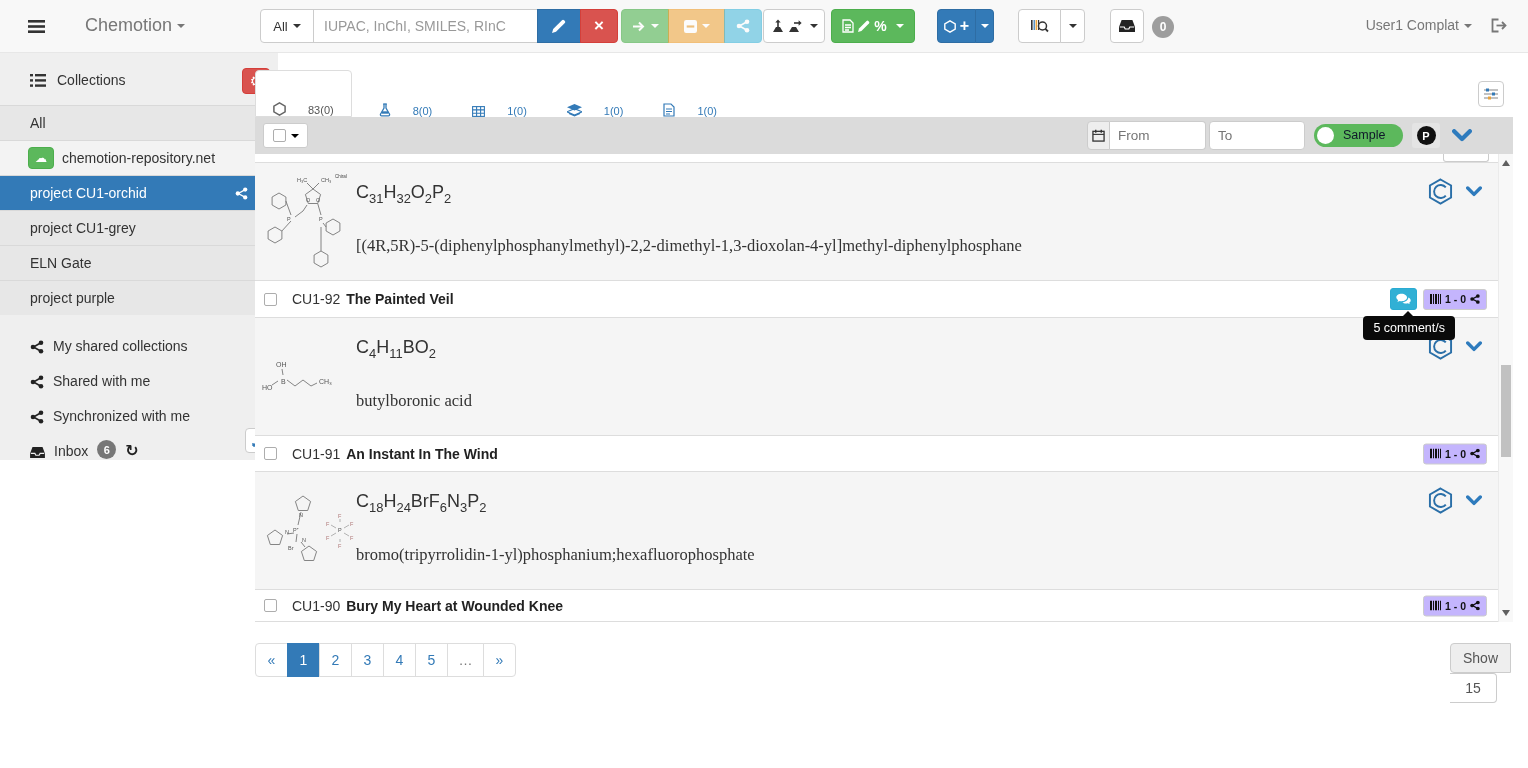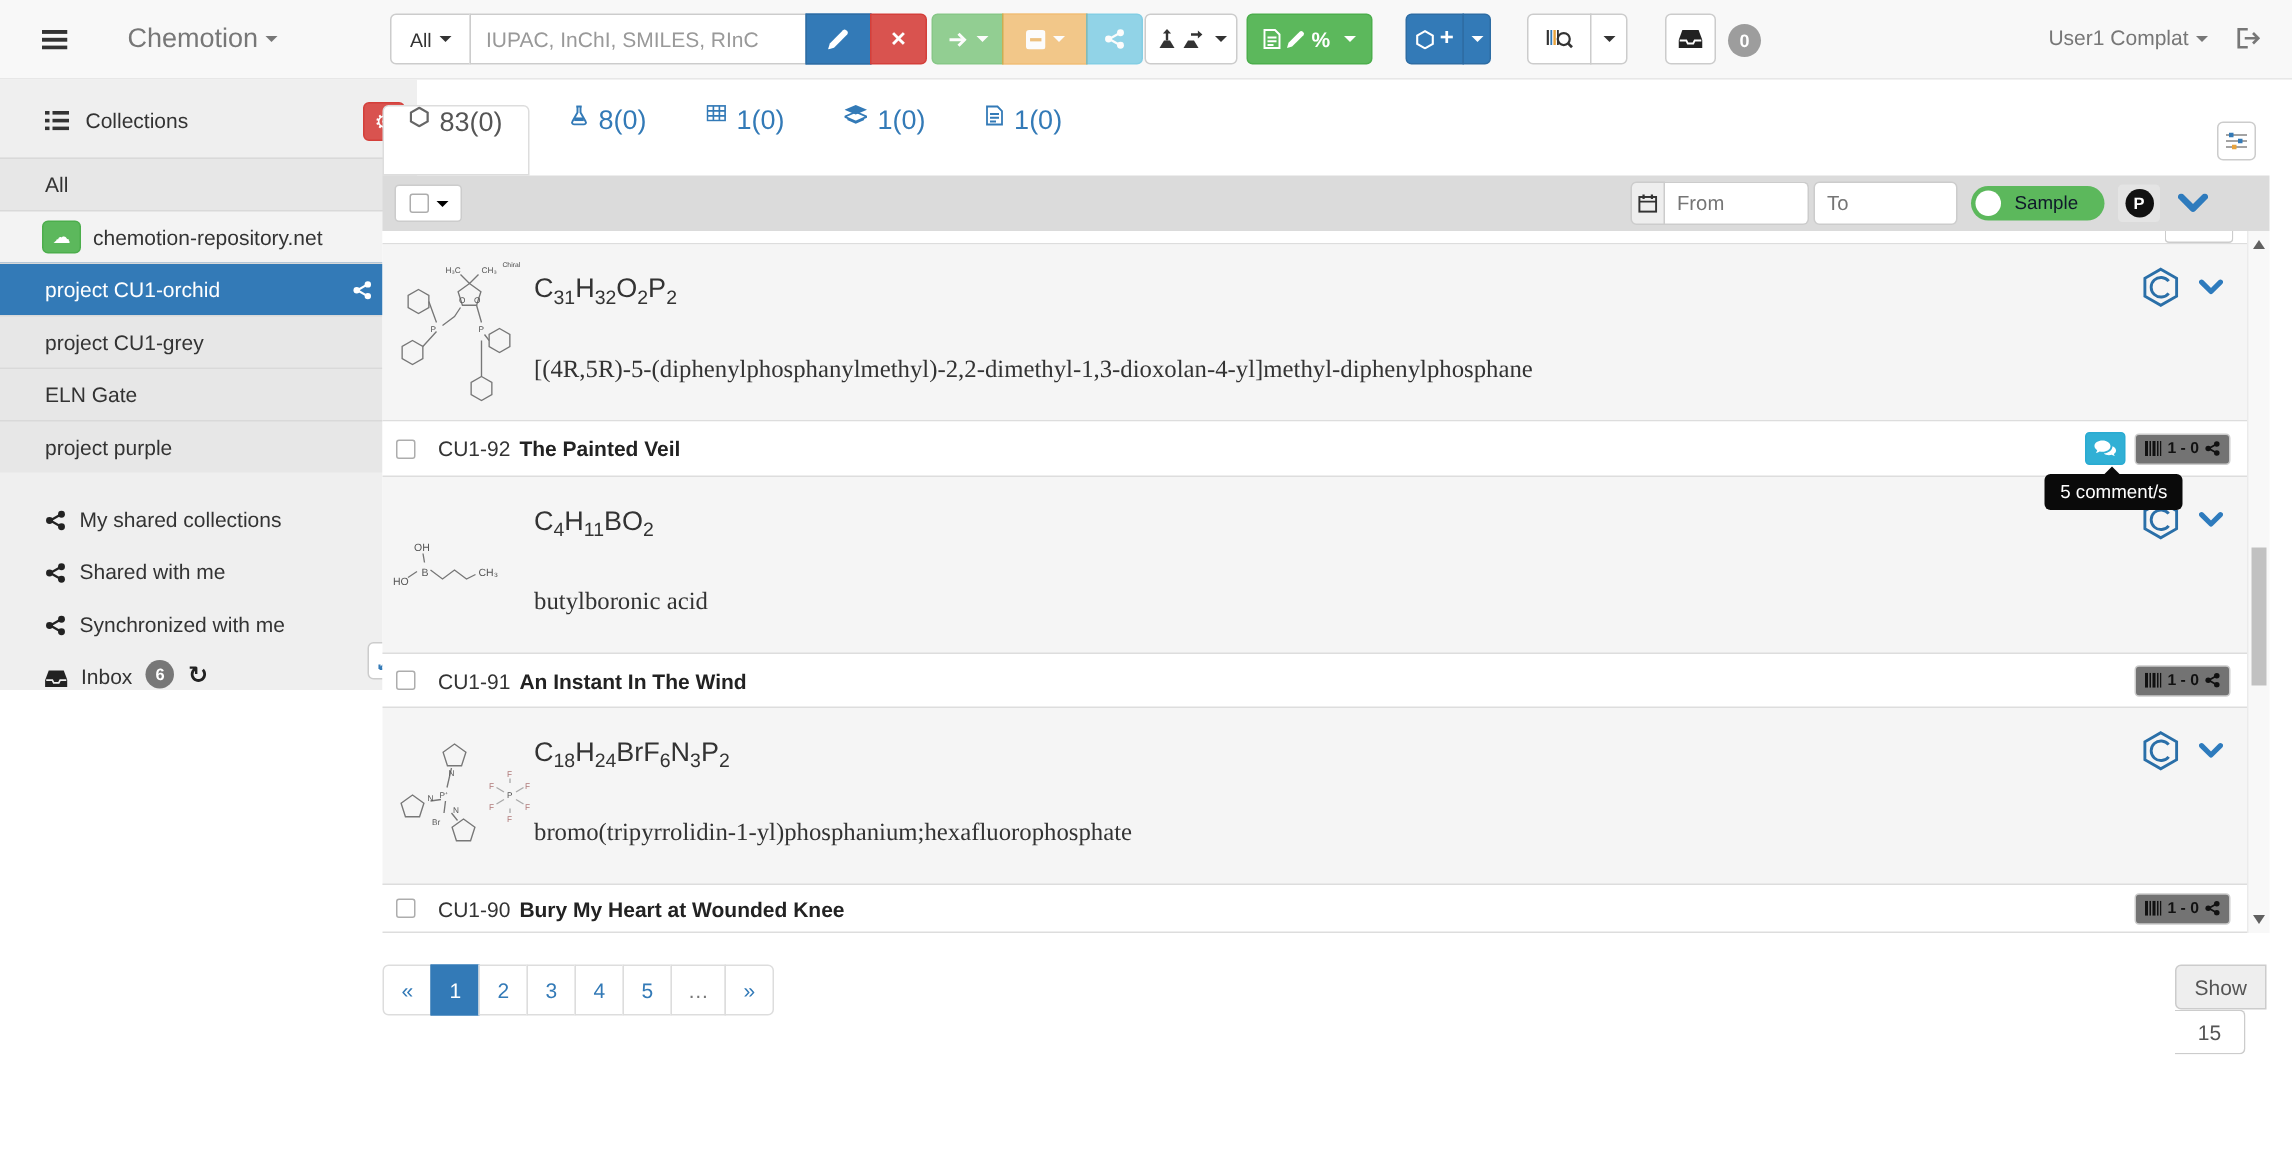--- a/index.html
+++ b/index.html
@@ -49,21 +49,21 @@
   .sb-cloud { width:26px; height:22px; background:#5cb85c; border:1px solid #4cae4c; border-radius:4px; color:#fff; display:flex; align-items:center; justify-content:center; font-size:12px; margin-right:8px; }
   .sb-item-icons { position:absolute; right:10px; top:0; height:100%; display:flex; align-items:center; gap:9px; color:#fff; }
   .sb-links { margin-top:4px; }
   .sb-link { height:35px; display:flex; align-items:flex-end; padding-left:30px; gap:9px; cursor:pointer; color:#333; position:relative; }
   .sb-badge { width:19px; height:19px; border-radius:50%; background:#777; color:#fff; font-size:11px; font-weight:bold; display:flex; align-items:center; justify-content:center; }
   .sb-refresh { font-size:16px; font-weight:bold; color:#222; line-height:1; cursor:pointer; }
   .sb-expand { position:absolute; right:8px; top:4px; width:25px; height:25px; background:#fff; border:1px solid #ccc; border-radius:4px; display:flex; align-items:center; justify-content:center; cursor:pointer; }
   
   .main { position:absolute; left:255px; top:53px; width:1258px; height:715px; }
   .tabs { position:absolute; left:0; top:17px; height:47px; display:flex; align-items:stretch; }
-  .tab { display:flex; align-items:flex-start; gap:7px; padding:0 15px; color:#337ab7; font-size:18px; cursor:pointer; }
+  .tab { display:flex; align-items:flex-end; gap:22px; padding:0 15px; color:#337ab7; font-size:11px; cursor:pointer; }
   .tab.active { background:#fff; border:1px solid #ddd; border-radius:4px 4px 0 0; color:#555; padding:0 17px; }
   .settings-btn { position:absolute; right:9px; top:28px; width:26px; height:26px; background:#fff; border:1px solid #ccc; border-radius:4px; display:flex; align-items:center; justify-content:center; cursor:pointer; }
   .filterbar { position:absolute; left:0; top:64px; width:100%; height:37px; background:#dbdbdb; }
   .fb-select { position:absolute; left:8px; top:6px; width:45px; height:25px; background:#fff; border:1px solid #ccc; border-radius:3px; display:flex; align-items:center; justify-content:center; gap:5px; cursor:pointer; }
   .fb-checkbox { width:13px; height:13px; background:#fff; border:1px solid #adadad; border-radius:2px; }
   .fb-right { position:absolute; right:41px; top:4px; display:flex; align-items:center; }
   .fb-cal { width:23px; height:29px; background:#eee; border:1px solid #ccc; border-radius:4px 0 0 4px; display:flex; align-items:center; justify-content:center; cursor:pointer; }
   .fb-input { width:96px; height:29px; border:1px solid #ccc; padding:0 8px; font-size:13.5px; color:#555; font-family:inherit; }
   .fb-input.from { border-left:none; border-radius:0 4px 4px 0; }
   .fb-input.to { border-radius:4px; margin-left:3px; }
@@ -84,21 +84,21 @@
   .mol-formula sub { font-size:72%; }
   .mol-name { font-size:16.5px; color:#333; margin-top:30px; white-space:nowrap;font-family:Liberation Serif, serif; }
   .mol-icons { position:absolute; right:16px; top:15px; display:flex; align-items:center; gap:13px; }
   .mol-struct { position:absolute; color:#555; }
   .row-sample { position:relative; background:#fff; border-bottom:1px solid #ddd; display:flex; align-items:center; padding-left:9px; z-index:2; }
   .row-check { width:13px; height:13px; border:1px solid #adadad; border-radius:2px; background:#fff; margin-right:15px; cursor:pointer; }
   .sample-id { color:#333; margin-right:6px; }
   .sample-title { color:#222; font-weight:bold; }
   .row-actions { position:absolute; right:11px; top:50%; transform:translateY(-50%); display:flex; align-items:center; gap:6px; }
   .comment-btn { width:27px; height:22px; background:#31b0d5; border:1px solid #2aabd2; border-radius:3px; display:flex; align-items:center; justify-content:center; cursor:pointer; }
-  .code-btn { height:21px; background:#737373; border:1px solid #ccc; border-radius:3px; display:flex; align-items:center; gap:4px; padding:0 6px; font-size:10.5px; font-weight:bold; color:#111; cursor:pointer; }
+  .code-btn { height:21px; background:#c4b5fd; border:1px solid #ccc; border-radius:3px; display:flex; align-items:center; gap:4px; padding:0 6px; font-size:10.5px; font-weight:bold; color:#111; cursor:pointer; }
   .tooltip { position:absolute; top:35px; right:43px; background:#0a0a0a; color:#fff; font-size:12.5px; padding:5px 10px; border-radius:4px; white-space:nowrap; z-index:20; }
   .tooltip:before { content:""; position:absolute; top:-5px; left:40px; border-left:5px solid transparent; border-right:5px solid transparent; border-bottom:5px solid #0a0a0a; }
   
   .scrollbar { position:absolute; right:0; top:0; width:15px; height:468px; background:#f8f8f8; border-left:1px solid #ebebeb; }
   .sb-arrow { position:absolute; left:3px; width:0; height:0; border-left:4.5px solid transparent; border-right:4.5px solid transparent; cursor:pointer; }
   .sb-arrow.up { top:6px; border-bottom:6px solid #606060; }
   .sb-arrow.down { bottom:6px; border-top:6px solid #606060; }
   .sb-thumb { position:absolute; left:2px; top:211px; width:10px; height:92px; background:#c1c1c1; cursor:pointer; }
   
   .pagination { position:absolute; left:0; top:590px; display:flex; }

